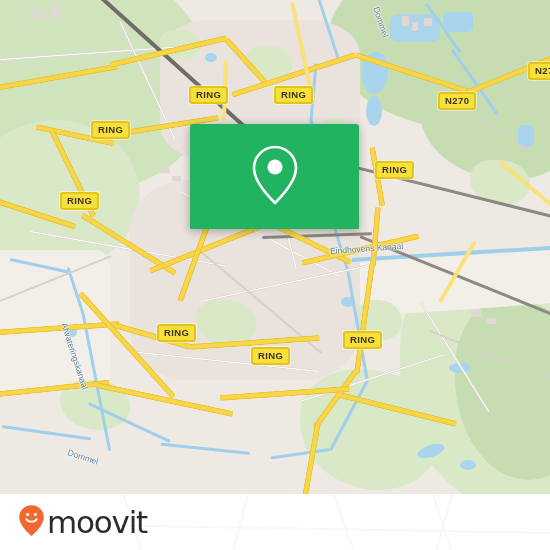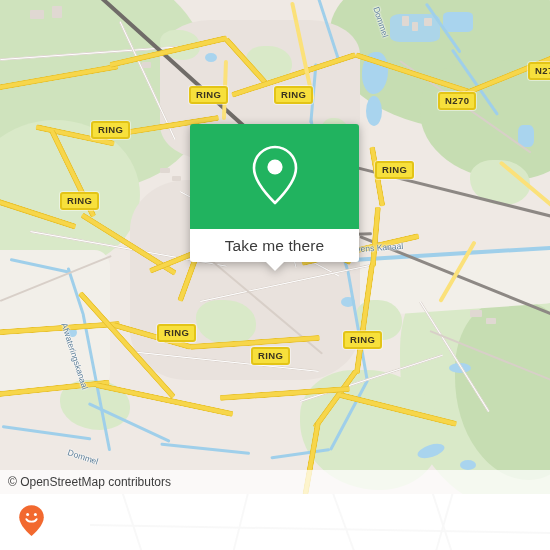--- a/index.html
+++ b/index.html
@@ -237,35 +237,30 @@
         <div class="shield" style="left: 528px; top: 62px;">N270</div>
       </div>
 
     <div id="wlabels">
         <div class="wlabel" style="left: 64px; top: 318px; transform: rotate(72deg);">Afwateringskanaal</div>
         <div class="wlabel" style="left: 68px; top: 447px; transform: rotate(18deg);">Dommel</div>
         <div class="wlabel" style="left: 376px; top: 2px; transform: rotate(72deg);">Dommel</div>
         <div class="wlabel" style="left: 330px; top: 246px; transform: rotate(-4deg);">Eindhovens Kanaal</div>
       </div>
 
-    <div class="attrib">© OpenStreetMap contributors</div>
   </div>
 
   <div class="card">
     <div class="card-top">
       <span>
         <svg width="52" height="64" viewBox="0 0 52 64" aria-hidden="true">
           <path d="M26 4 C14.4 4 5 13.4 5 25 C5 38 20 54 26 60 C32 54 47 38 47 25 C47 13.4 37.6 4 26 4 Z" fill="none" stroke="#ffffff" stroke-width="2.6" stroke-linejoin="round"></path>
           <circle cx="26" cy="24" r="7.6" fill="#ffffff"></circle>
         </svg>
       </span>
-    </div>
-    <div class="card-bottom">
-      <span class="cta">Take me there</span>
-      <span class="tail"></span>
     </div>
   </div>
 
   <div class="footer">
     <div class="footer-wm">
       <div class="wl" style="left:120px;top:-10px;width:120px;transform:rotate(72deg);"></div>
       <div class="wl" style="left:250px;top:-10px;width:120px;transform:rotate(104deg);"></div>
       <div class="wl" style="left:330px;top:-10px;width:120px;transform:rotate(70deg);"></div>
       <div class="wl" style="left:455px;top:-10px;width:120px;transform:rotate(106deg);"></div>
       <div class="wl" style="left:90px;top:30px;width:480px;transform:rotate(1deg);"></div>
@@ -274,17 +269,18 @@
     <div class="footer-inner">
       <div class="brand">
         <span>
           <svg width="27" height="33" viewBox="0 0 27 33" aria-hidden="true">
             <path d="M13.5 1.2 C6.6 1.2 1.2 6.6 1.2 13.3 C1.2 21 10.4 29.6 13.5 32 C16.6 29.6 25.8 21 25.8 13.3 C25.8 6.6 20.4 1.2 13.5 1.2 Z" fill="#f2692f"></path>
             <circle cx="9.6" cy="10.6" r="1.5" fill="#ffffff"></circle>
             <circle cx="17.4" cy="10.6" r="1.5" fill="#ffffff"></circle>
             <path d="M8.4 15.2 C10.2 18.4 16.8 18.4 18.6 15.2" fill="none" stroke="#ffffff" stroke-width="1.9" stroke-linecap="round"></path>
           </svg>
         </span>
+        <span class="wordmark">moovit</span>
       </div>
     </div>
   </div>
 
 </div>
 
 </body></html>

